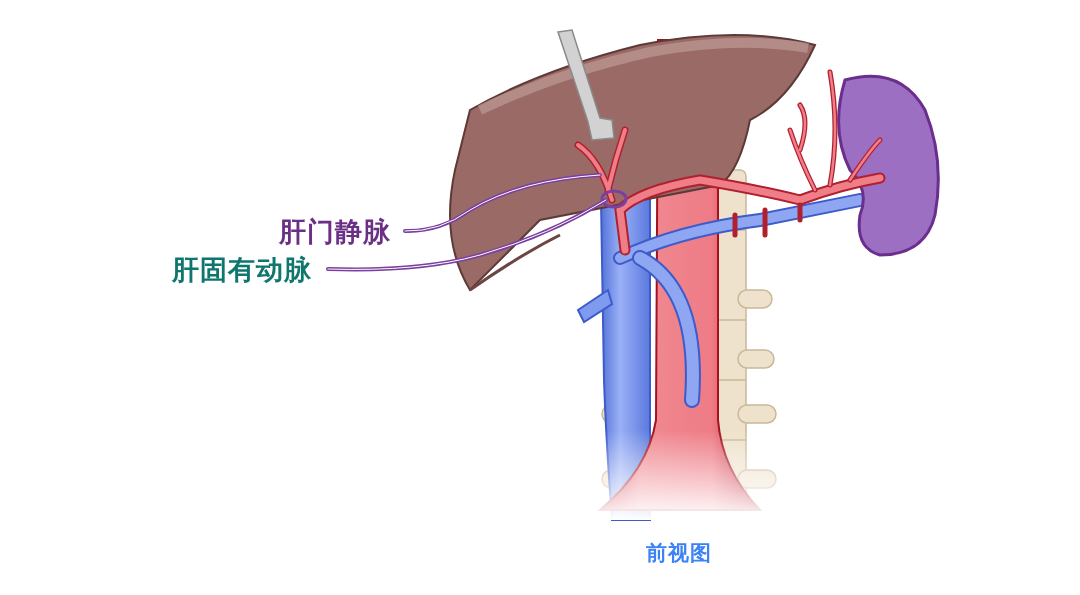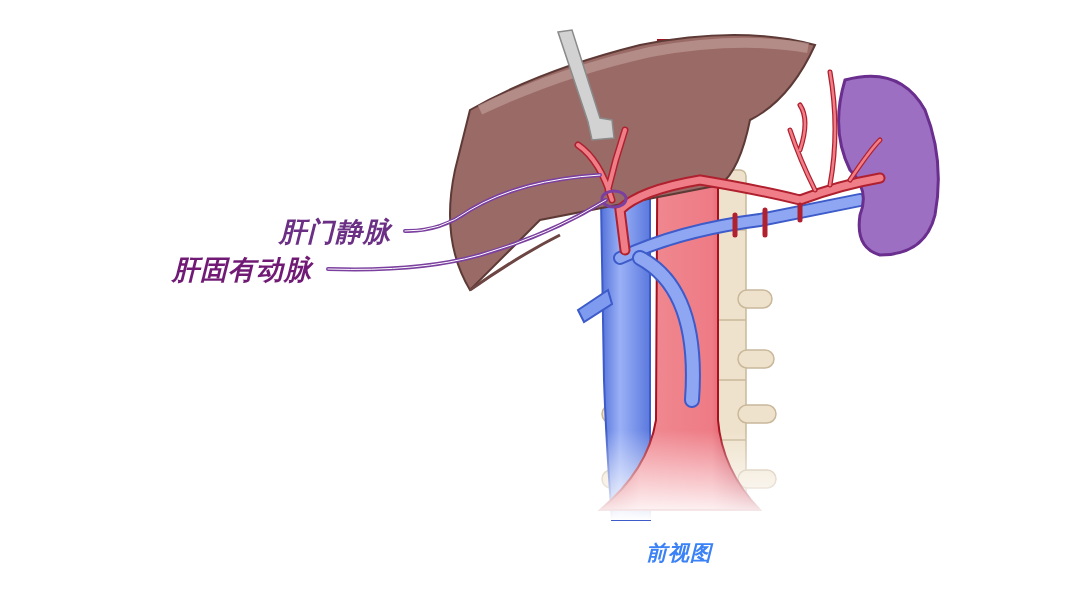--- a/index.html
+++ b/index.html
@@ -1,18 +1,18 @@
 <!DOCTYPE html>
 <html><head>
   <meta charset="utf-8">
   <style>
     html, body { margin: 0; padding: 0; background: #ffffff; }
     body { width: 1080px; height: 595px; position: relative; overflow: hidden;
            font-family: "DejaVu Sans", "Liberation Sans", sans-serif; }
-    .stage { position: absolute; left: 0; top: 0; width: 1080px; height: 418px; font-style: italic; }
+    .stage { position: absolute; left: 0; top: 0; width: 1080px; height: 418px; }
     .label { position: absolute; font-weight: bold; font-size: 27px; letter-spacing: 1px;
              line-height: 1; white-space: nowrap; }
     .label-pv { left: 279px; top: 218px; }
     .label-ha { left: 172px; top: 256px; }
     .caption { position: absolute; left: 646px; top: 539px; font-size: 21px; font-weight: bold;
                color: #3b82f6; letter-spacing: 1px; }
   </style>
 </head>
 <body>
 
@@ -96,15 +96,15 @@
       <path d="M405 231 Q440 232 470 210 Q520 180 600 175" stroke="#7b3fa0" stroke-width="4"></path>
       <path d="M405 231 Q440 232 470 210 Q520 180 600 175" stroke="#ffffff" stroke-width="1"></path>
       <path d="M328 269 Q420 272 480 255 Q550 235 606 200" stroke="#7b3fa0" stroke-width="4"></path>
       <path d="M328 269 Q420 272 480 255 Q550 235 606 200" stroke="#ffffff" stroke-width="1"></path>
     </g>
 
     <rect x="560" y="430" width="260" height="90" fill="url(#fadeBottom)"></rect>
   </svg>
 
   <div class="label label-pv" style="color:#6b2f86">肝门静脉</div>
-  <div class="label label-ha" style="color:#701a75">肝固有动脉</div>
+  <div class="label label-ha" style="color:#0f766e">肝固有动脉</div>
   <div class="caption">前视图</div>
 </div>
 
 </body></html>

